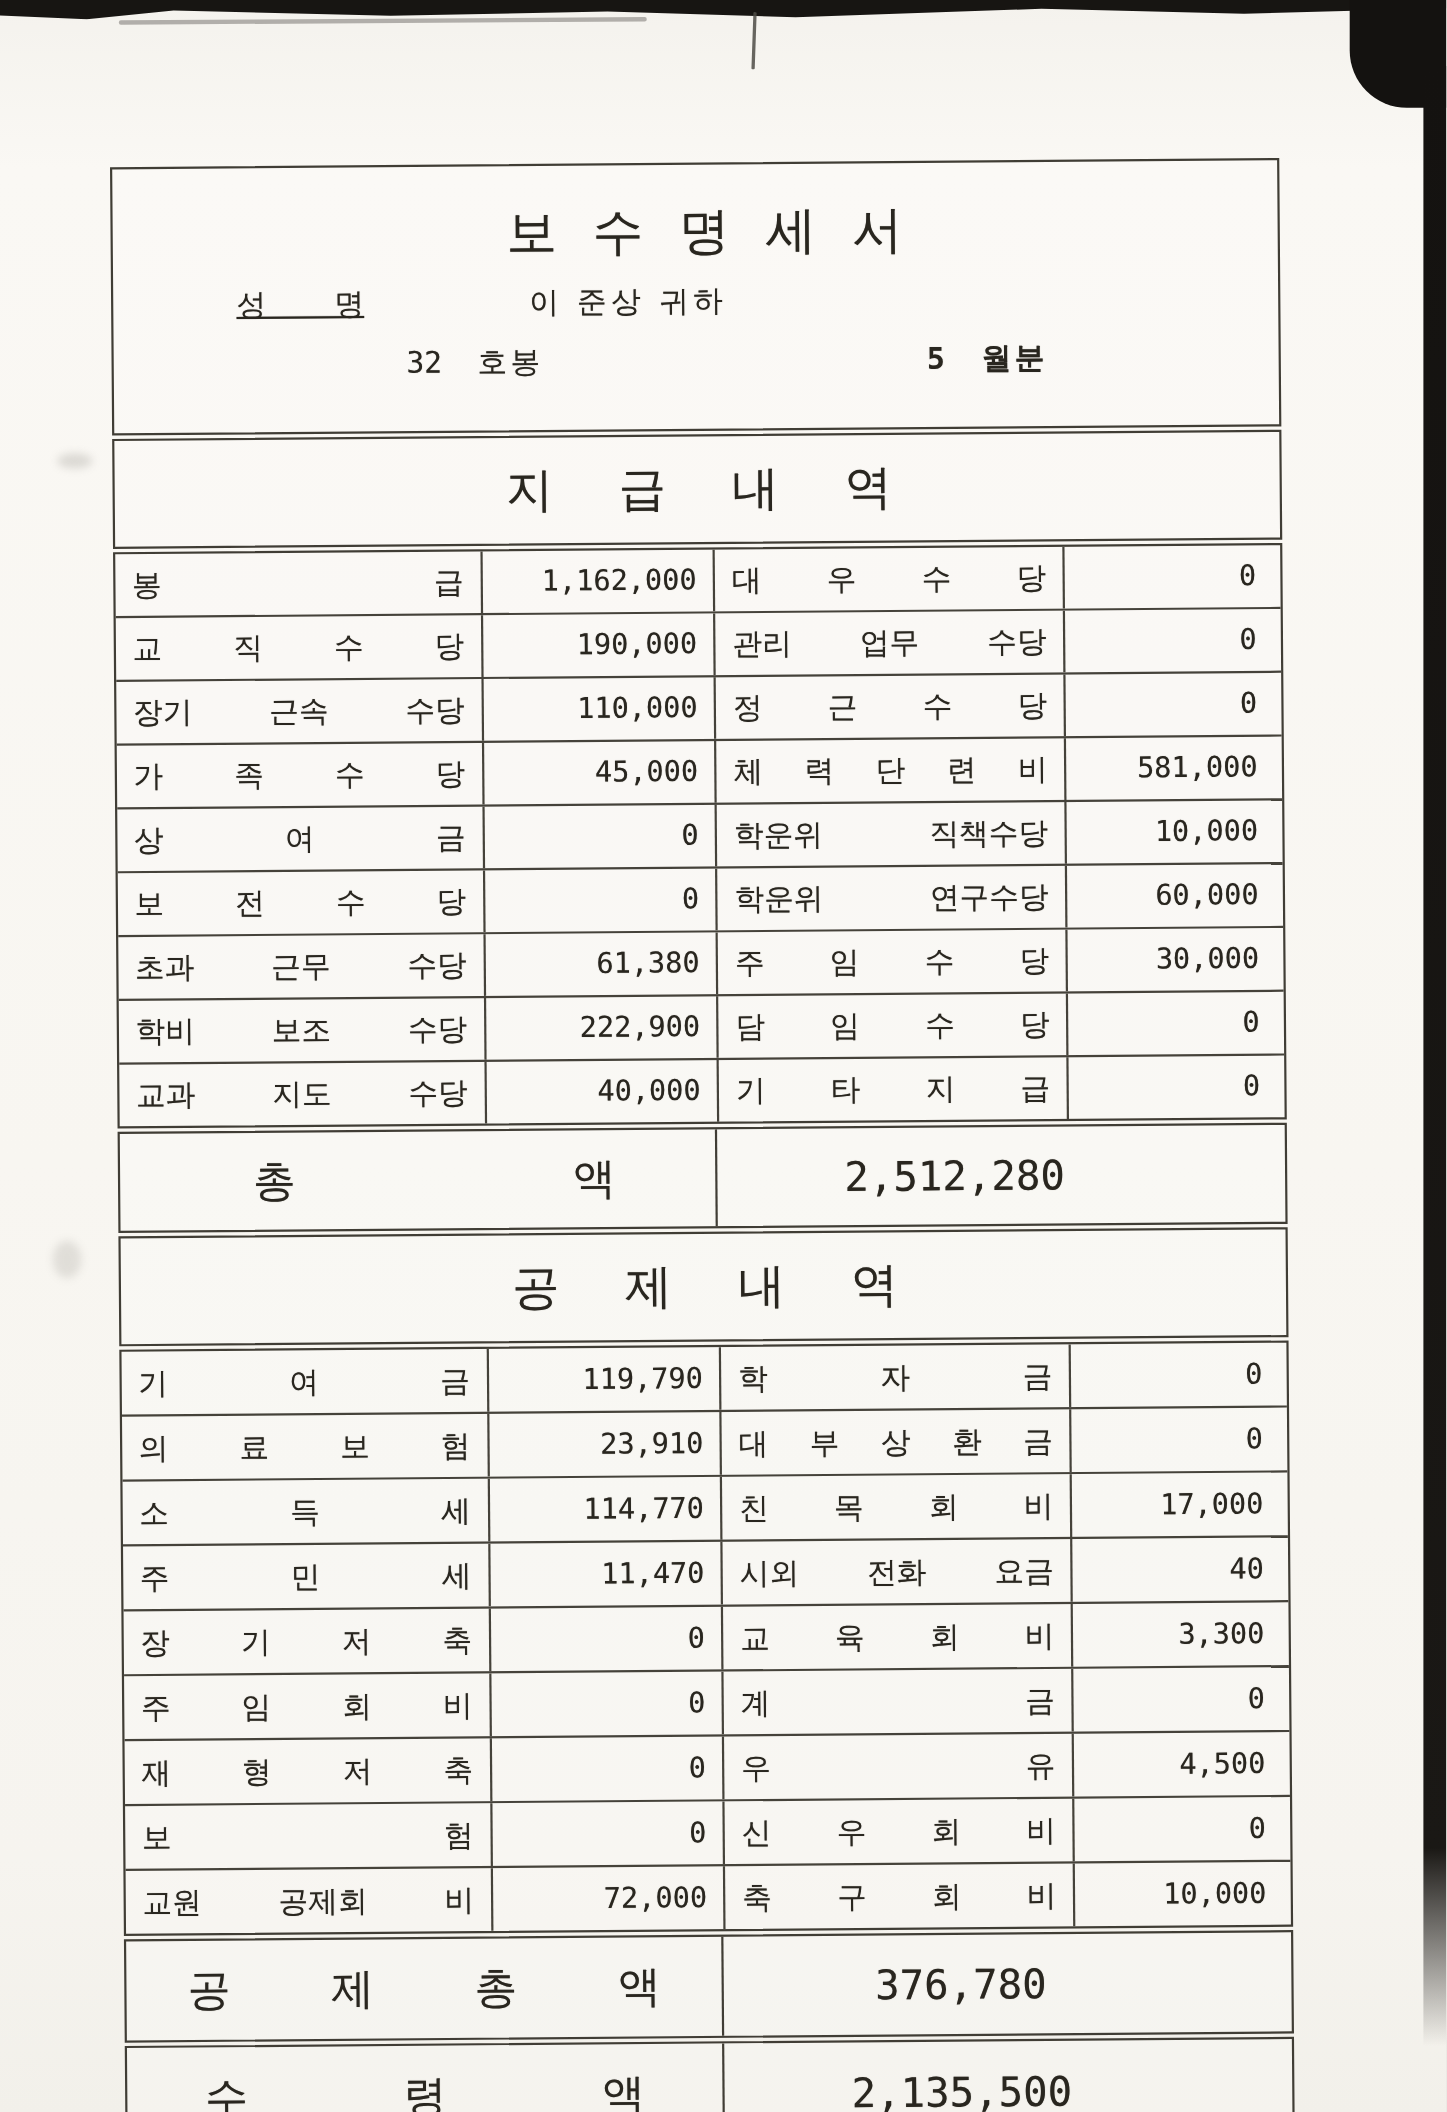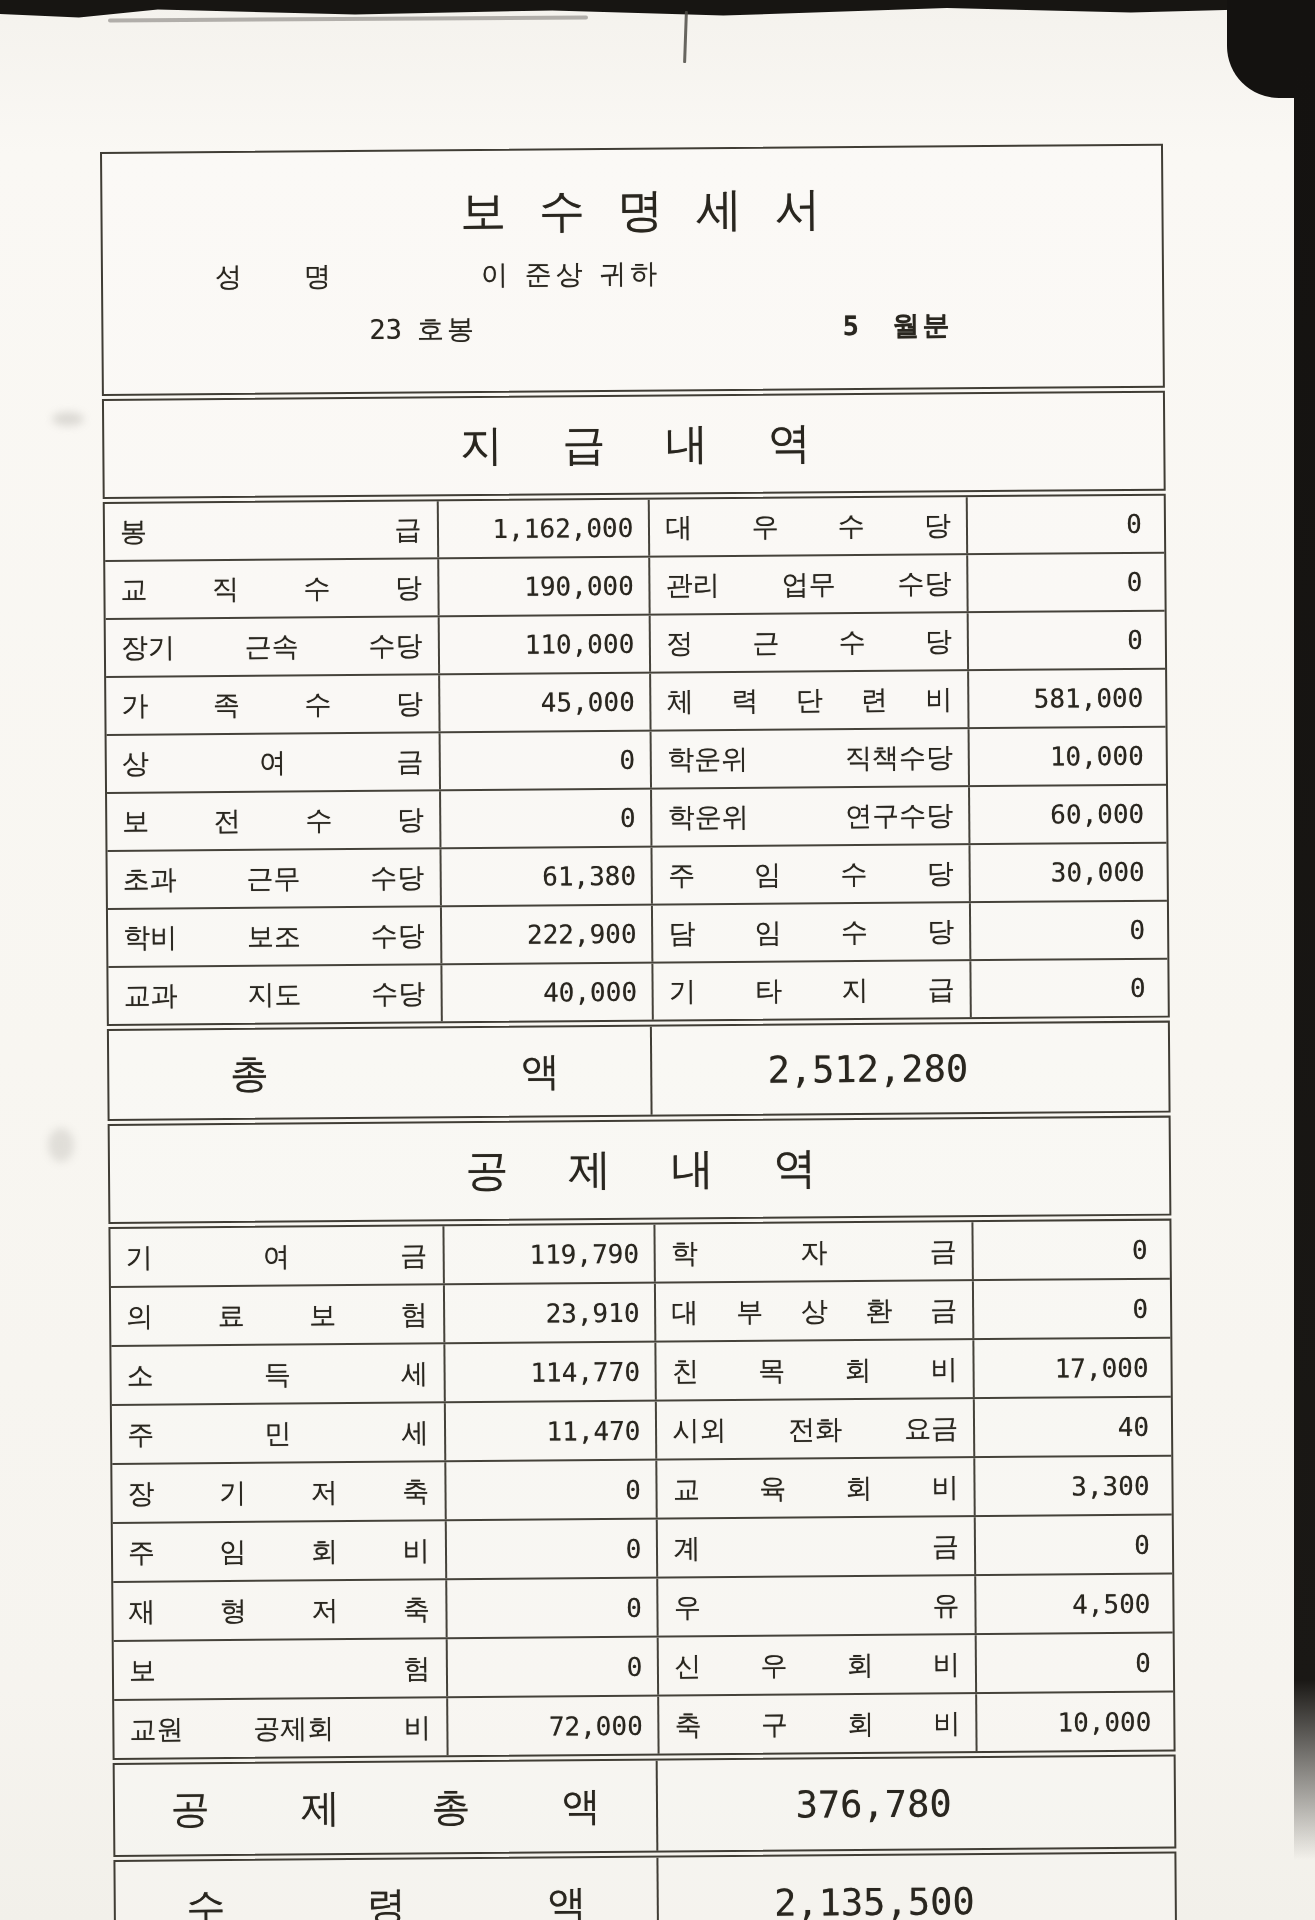--- a/index.html
+++ b/index.html
@@ -45,25 +45,25 @@
   .block:first-child { margin-top:0; }
 
   
   .head-box { height:240px; }
   .title {
     margin-top:30px; text-align:center; padding-left:26px;
     font-size:46px; letter-spacing:9px; font-weight:500;
   }
   .head-row { display:flex; align-items:baseline; margin-top:14px; font-size:27px; }
   .name-row { padding-left:112px; }
-  .name-label { display:inline-block; width:116px; text-align:justify; text-align-last:justify; }
+  .name-label { display:inline-block; width:116px; text-align:justify; text-align-last:justify;text-decoration:underline; }
   .name-value { margin-left:150px; letter-spacing:4px; }
   .grade-row { margin-top:18px; padding-left:266px; padding-right:210px; font-size:27px; }
   .grade-num { font-family:"DejaVu Sans Mono","Liberation Mono",monospace; }
-  .grade-unit { margin-left:15px; letter-spacing:3px; }
+  .grade-unit { margin-left:32px; letter-spacing:3px; }
   .month-wrap { margin-left:auto;font-weight:bold; }
   .month-num { font-family:"DejaVu Sans Mono","Liberation Mono",monospace; }
   .month-unit { margin-left:24px; letter-spacing:3px; }
 
   
   .section-header {
     height:96px; display:flex; align-items:center; justify-content:center;
     font-size:43px; letter-spacing:17px; word-spacing:12px; padding-left:20px; font-weight:500;
   }
 
@@ -113,21 +113,21 @@
 
   <div class="doc">
 
     <div class="block head-box">
       <div class="title">보 수 명 세 서</div>
       <div class="head-row name-row">
         <span class="name-label">성 명</span>
         <span class="name-value">이 준상 귀하</span>
       </div>
       <div class="head-row grade-row">
-        <span class="grade-num">23</span>
+        <span class="grade-num">32</span>
         <span class="grade-unit">호봉</span>
         <span class="month-wrap">
           <span class="month-num">5</span>
           <span class="month-unit">월분</span>
         </span>
       </div>
     </div>
 
     <div class="block section-header">지 급  내 역</div>
 

